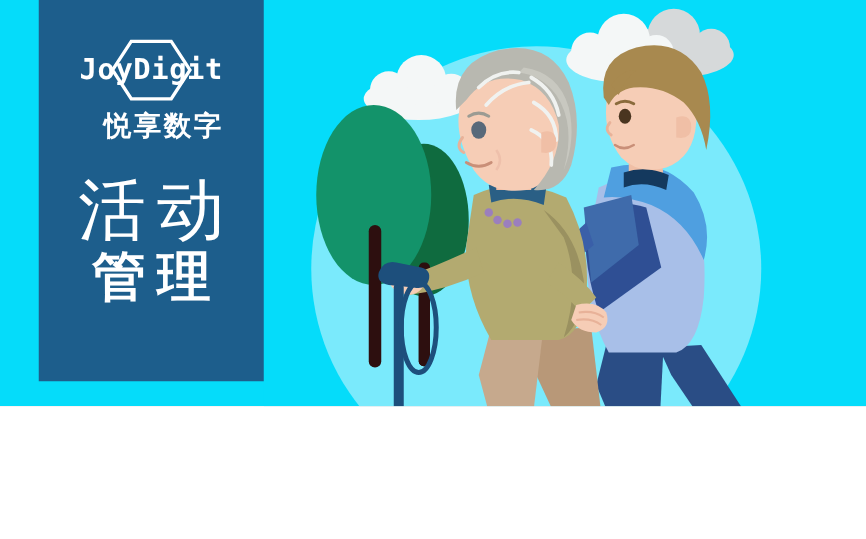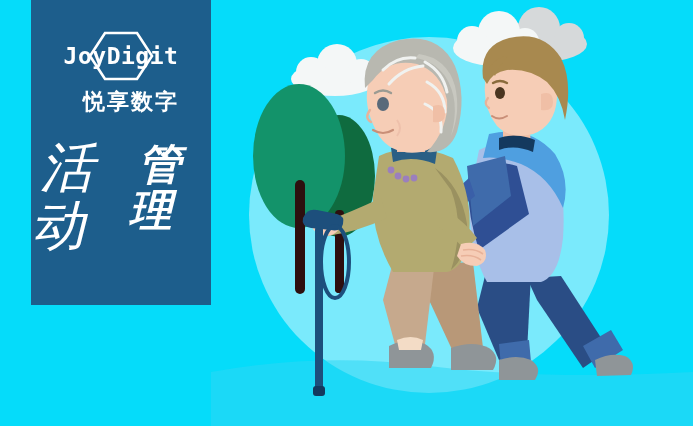--- a/index.html
+++ b/index.html
@@ -4,21 +4,21 @@
 <title>活动管理</title>
 <style>
   html, body {
     margin: 0;
     padding: 0;
     background: #ffffff;
   }
   #poster {
     position: relative;
     width: 693px;
-    height: 426px;
+    height: 325px;
     overflow: hidden;
     font-family: "DejaVu Sans", "Liberation Sans", sans-serif;
     background: #ef4444;
   }
   .bg-cyan {
     position: absolute;
     inset: 0;
     background: #05dcfa;
   }
   
@@ -68,23 +68,22 @@
     font-size: 22px;
     font-weight: bold;
     letter-spacing: 2px;
     line-height: 1;
     font-family: "DejaVu Sans", "Liberation Sans", sans-serif;
     margin-left: 20px;
   }
   .title-block {
     margin-top: 26px;
     display: flex;
-    flex-direction: row;
-    align-items: flex-start;
-    font-style: italic;
+    flex-direction: column;
+    align-items: center;
   }
   .title-line-1 {
     color: #ffffff;
     font-size: 54px;
     font-weight: 400;
     letter-spacing: 9px;
     text-indent: 9px;
     line-height: 1.08;
   }
   .title-line-2 {

